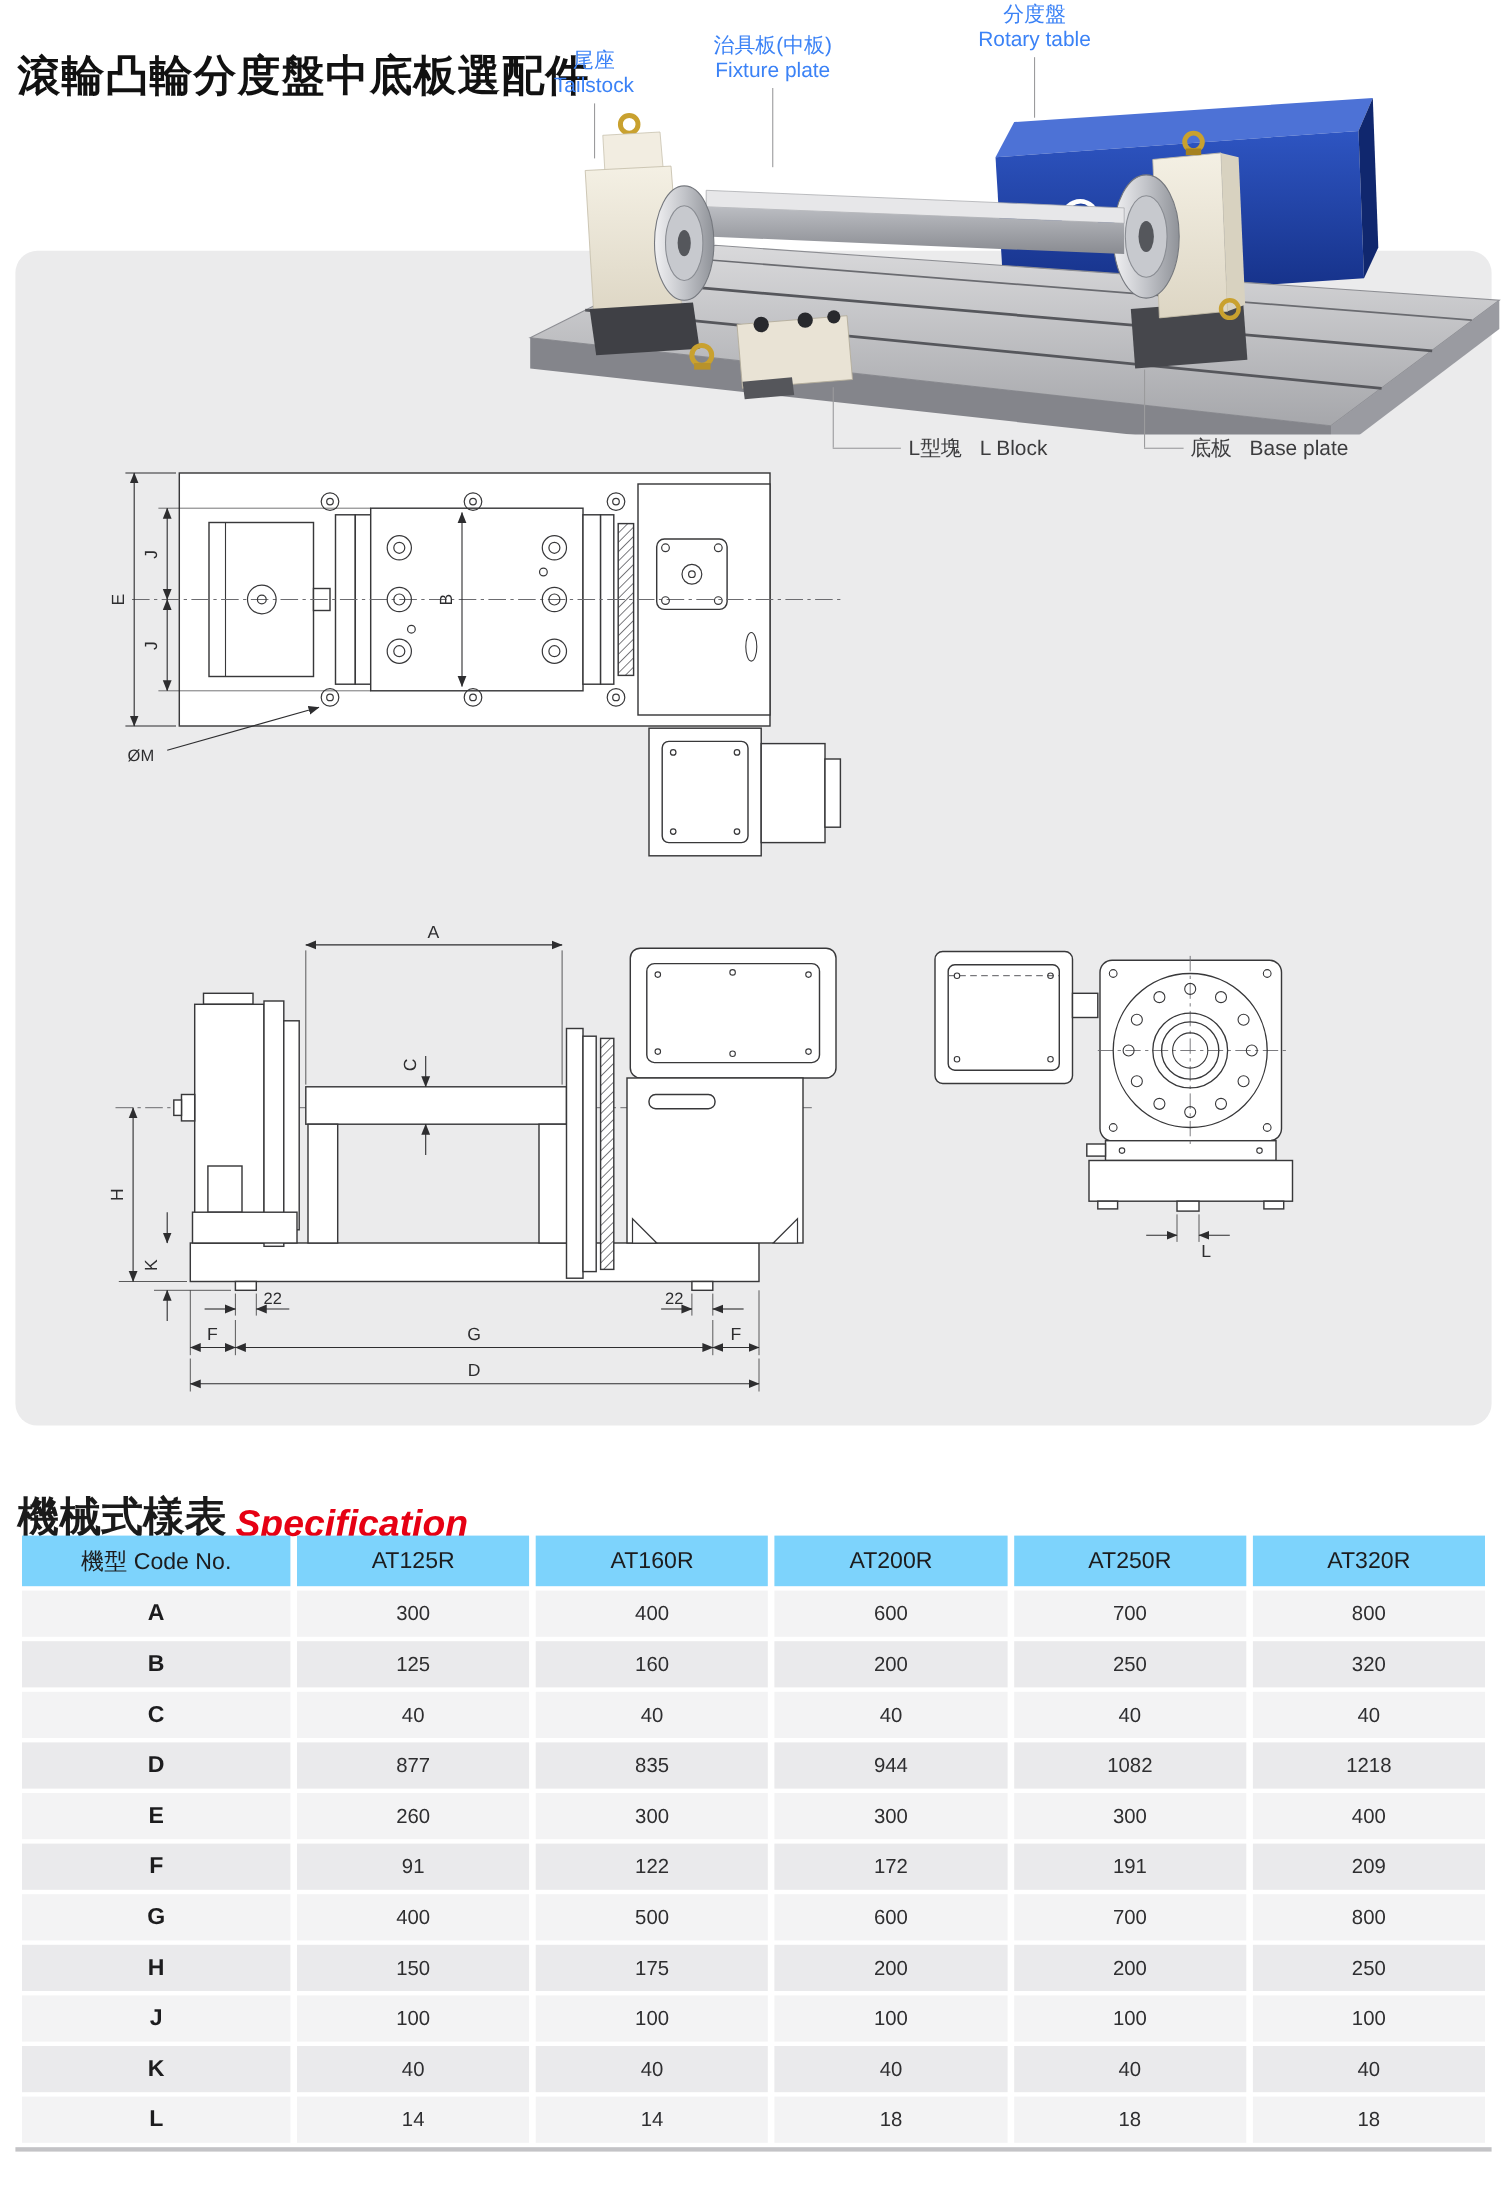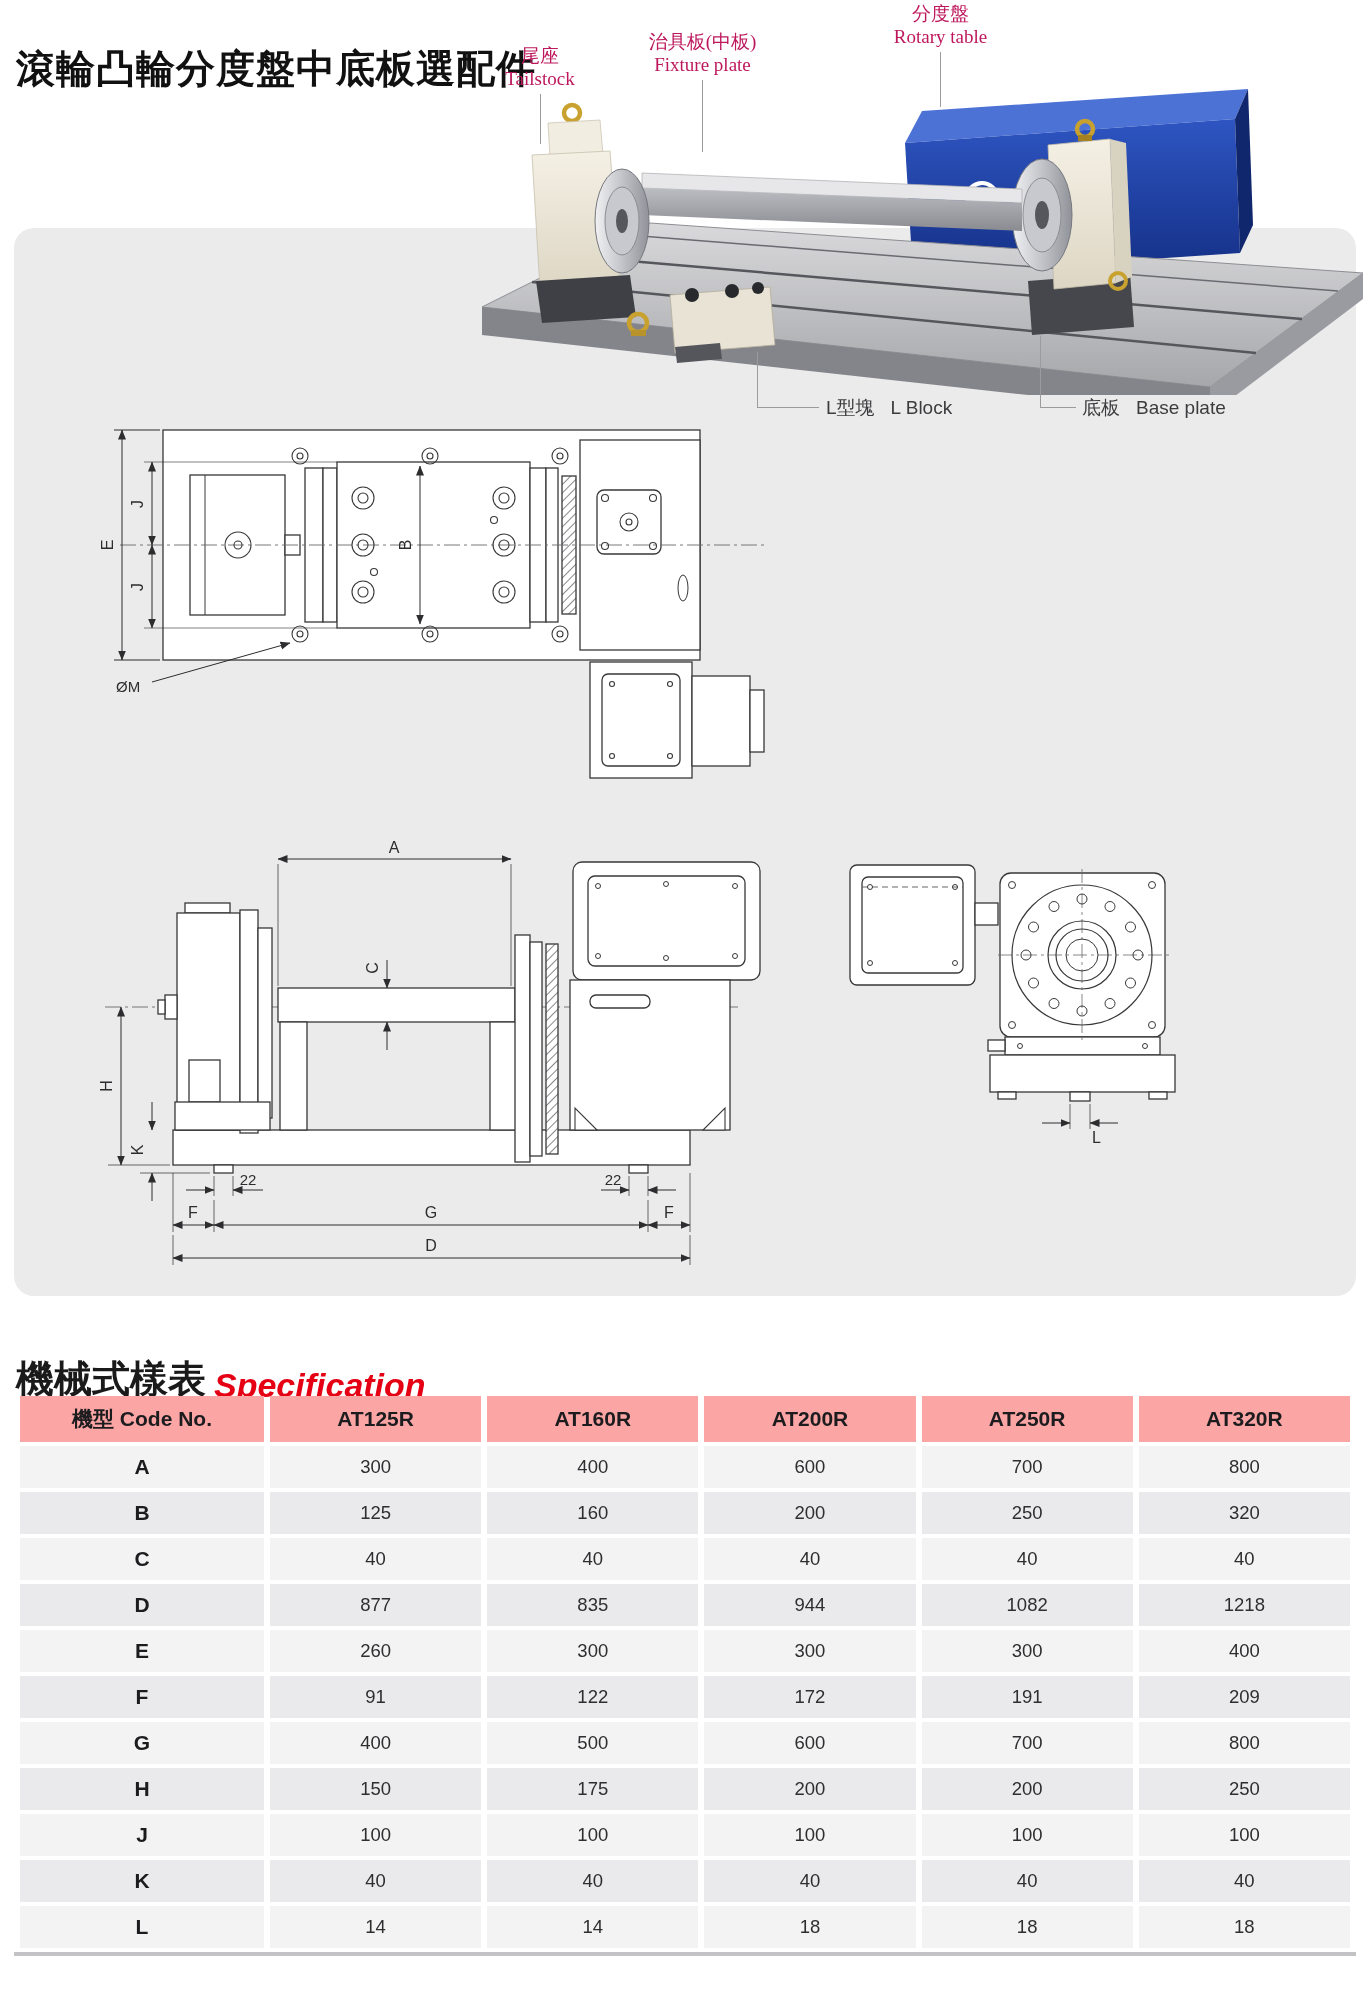--- a/index.html
+++ b/index.html
@@ -8,21 +8,21 @@
   .page { position:relative; width:1370px; height:1994px; background:#fff; overflow:hidden; }
 
   
   .title-zh { position:absolute; left:16px; top:42px; font-size:39px; font-weight:bold; color:#111; letter-spacing:1px; }
   .title-en { position:absolute; left:16px; top:100px; font-size:30px; font-weight:bold; color:#111; letter-spacing:-0.5px; }
 
   
   .panel { position:absolute; left:14px; top:228px; width:1342px; height:1068px; background:#ebebec; border-radius:20px; }
 
   
-  .callout { position:absolute; color:#be185d; font-size:19px; line-height:23px; text-align:center; white-space:nowrap;font-family:Liberation Serif, serif; }
+  .callout { position:absolute; color:#3b82f6; font-size:19px; line-height:23px; text-align:center; white-space:nowrap; }
   .callout-inline { position:absolute; color:#3c3c3e; font-size:19px; white-space:nowrap; }
   .callout-inline .sp { display:inline-block; width:16px; }
   .lead { position:absolute; background:#9b9b9d; }
 
   .photo-svg { position:absolute; left:470px; top:25px; }
 
   .drawing-svg { position:absolute; }
   svg text { font-family:"Liberation Sans", sans-serif; fill:#2d2d2f; }
   .dimtxt { font-size:16px; }
   .dimtxt-s { font-size:15px; }
@@ -30,21 +30,21 @@
   
   .spec-heading { position:absolute; left:16px; top:1348px; display:flex; align-items:flex-end; gap:8px; }
   .spec-zh { font-size:38px; font-weight:bold; color:#1a1a1a; }
   .spec-en { font-size:34px; font-weight:bold; font-style:italic; }
 
   
   .spec-table-wrap { position:absolute; left:14px; top:1392px; width:1342px; }
   table.spec { width:100%; border-collapse:separate; border-spacing:6px 4px; table-layout:fixed; }
   table.spec col.c0 { width:244px; }
   table.spec th, table.spec td { text-align:center; vertical-align:middle; }
-  table.spec thead th { background:#fca5a5; height:46px; font-size:21px; font-weight:bold; color:#1c1c1e; }
+  table.spec thead th { background:#7dd3fc; height:46px; font-size:21px; font-weight:normal; color:#1c1c1e; }
   table.spec tbody th { font-size:21px; font-weight:bold; color:#1c1c1e; height:42px; }
   table.spec tbody td { font-size:18.5px; font-weight:normal; color:#2e2e30; height:42px; }
   table.spec tbody tr.odd  th, table.spec tbody tr.odd  td { background:#f3f3f4; }
   table.spec tbody tr.even th, table.spec tbody tr.even td { background:#eaeaec; }
   .table-bottom-rule { position:absolute; left:14px; top:1952px; width:1342px; height:4px; background:#c3c3c6; }
 </style>
 </head>
 <body>
 
 <div class="page">

